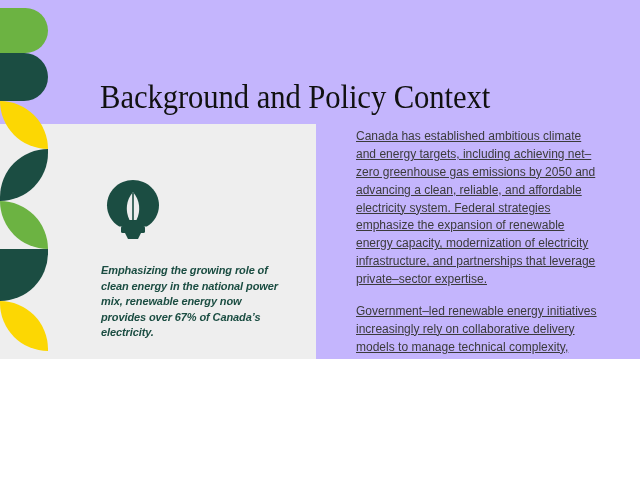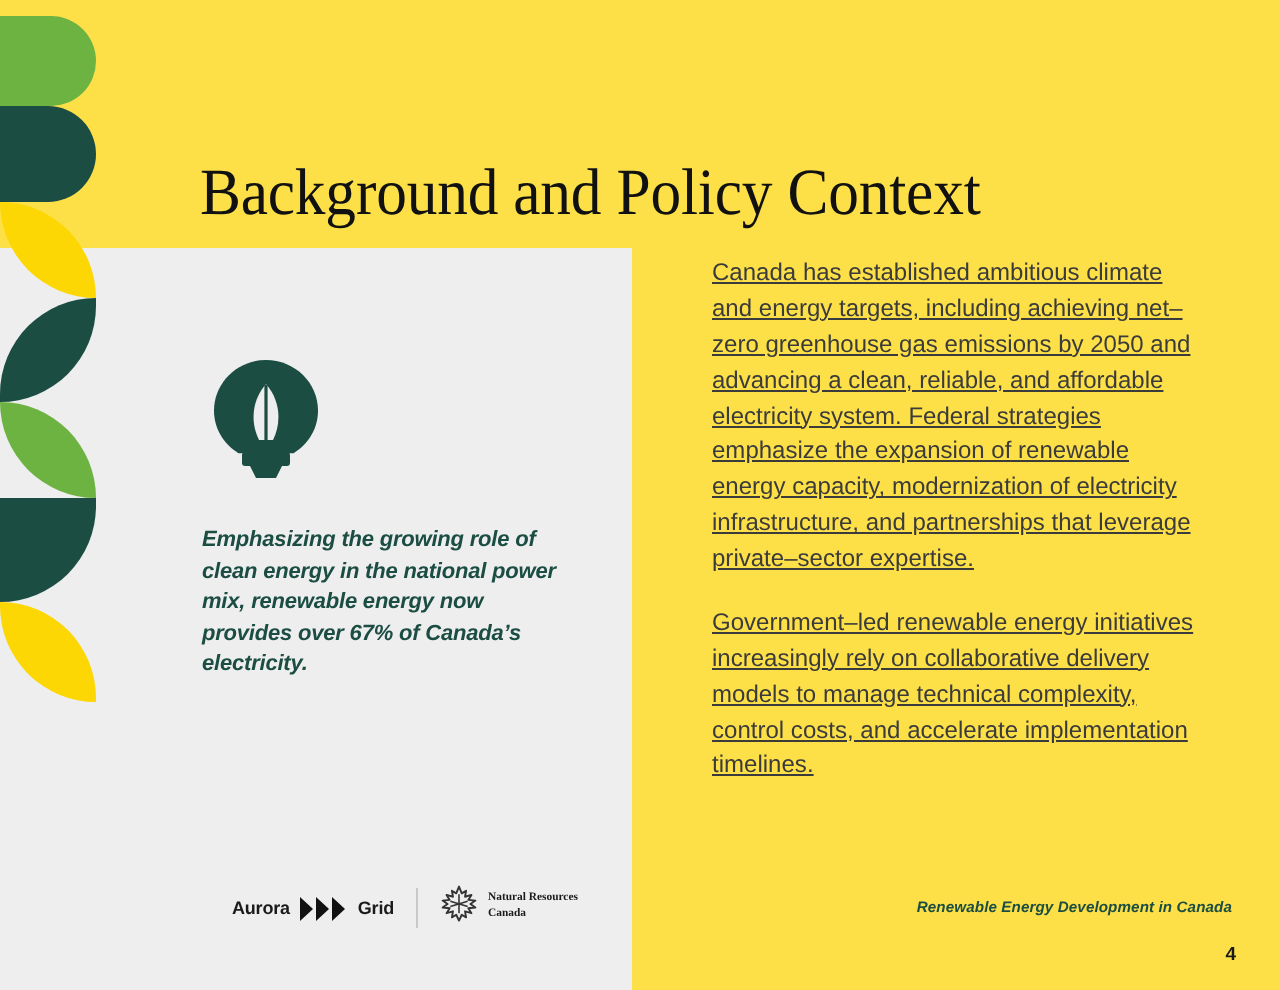--- a/index.html
+++ b/index.html
@@ -11,22 +11,22 @@
     height: 495px;
     background: #ffffff;
     font-family: "Liberation Sans", sans-serif;
     overflow: hidden;
     position: relative;
   }
   .slide {
     position: absolute;
     left: 0; top: 0;
     width: 640px;
-    height: 495px;
-    background: #fde047;
+    height: 359px;
+    background: #c4b5fd;
     overflow: hidden;
   }
 
   
   .grey-panel {
     position: absolute;
     left: 0;
     top: 124px;
     width: 316px;
     height: 371px;

